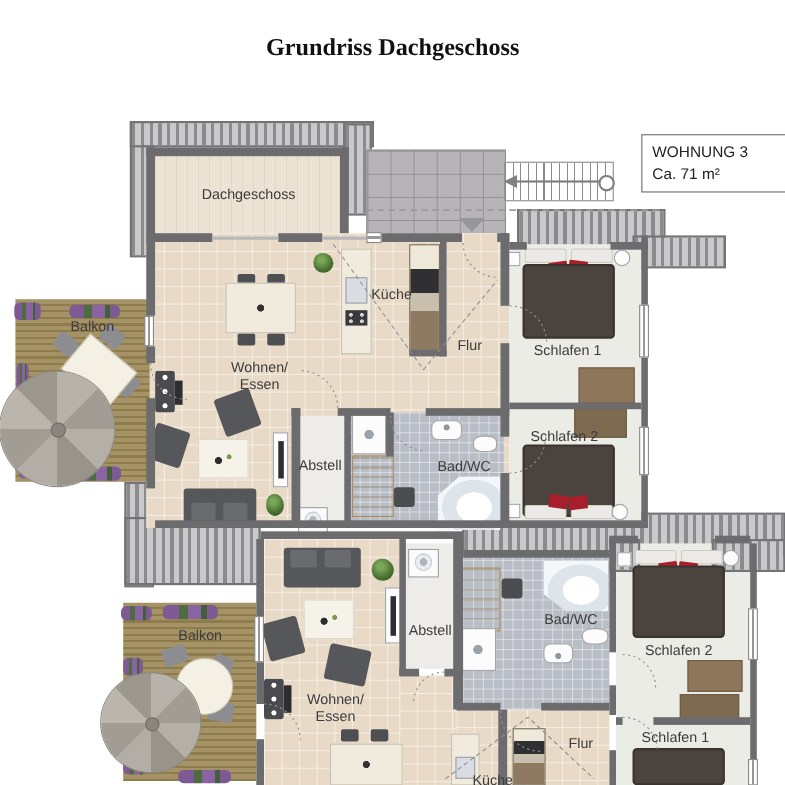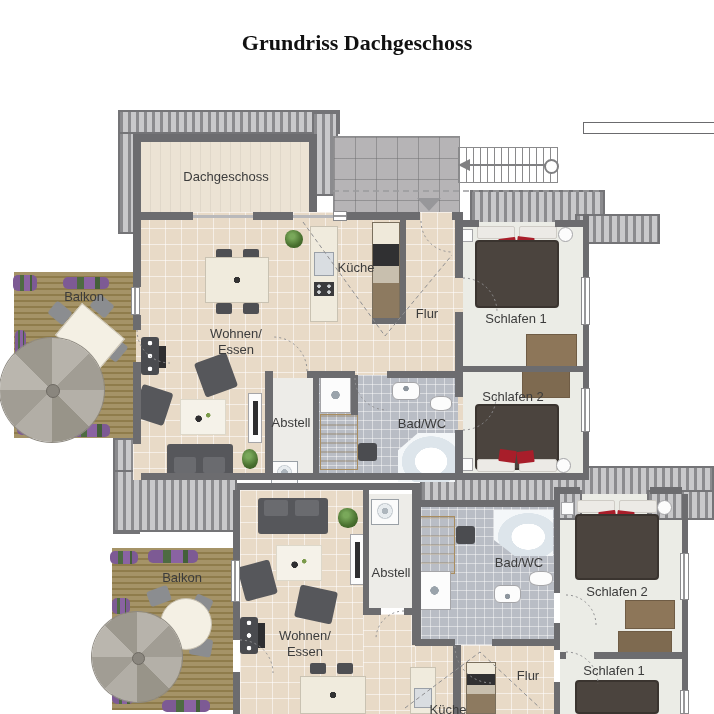--- a/index.html
+++ b/index.html
@@ -301,15 +301,17 @@
 Essen</div>
   <div class="label" style="left:391px;top:573px">Abstell</div>
   <div class="label" style="left:519px;top:563px">Bad/WC</div>
   <div class="label" style="left:617px;top:592px">Schlafen 2</div>
   <div class="label" style="left:614px;top:671px">Schlafen 1</div>
   <div class="label" style="left:528px;top:676px">Flur</div>
   <div class="label" style="left:448px;top:710px">Küche</div>
 
   <div id="title">Grundriss Dachgeschoss</div>
   <div id="infobox">
+    <div>WOHNUNG 3</div>
+    <div>Ca. 71 m²</div>
   </div>
 
 </div>
 
 </body></html>

